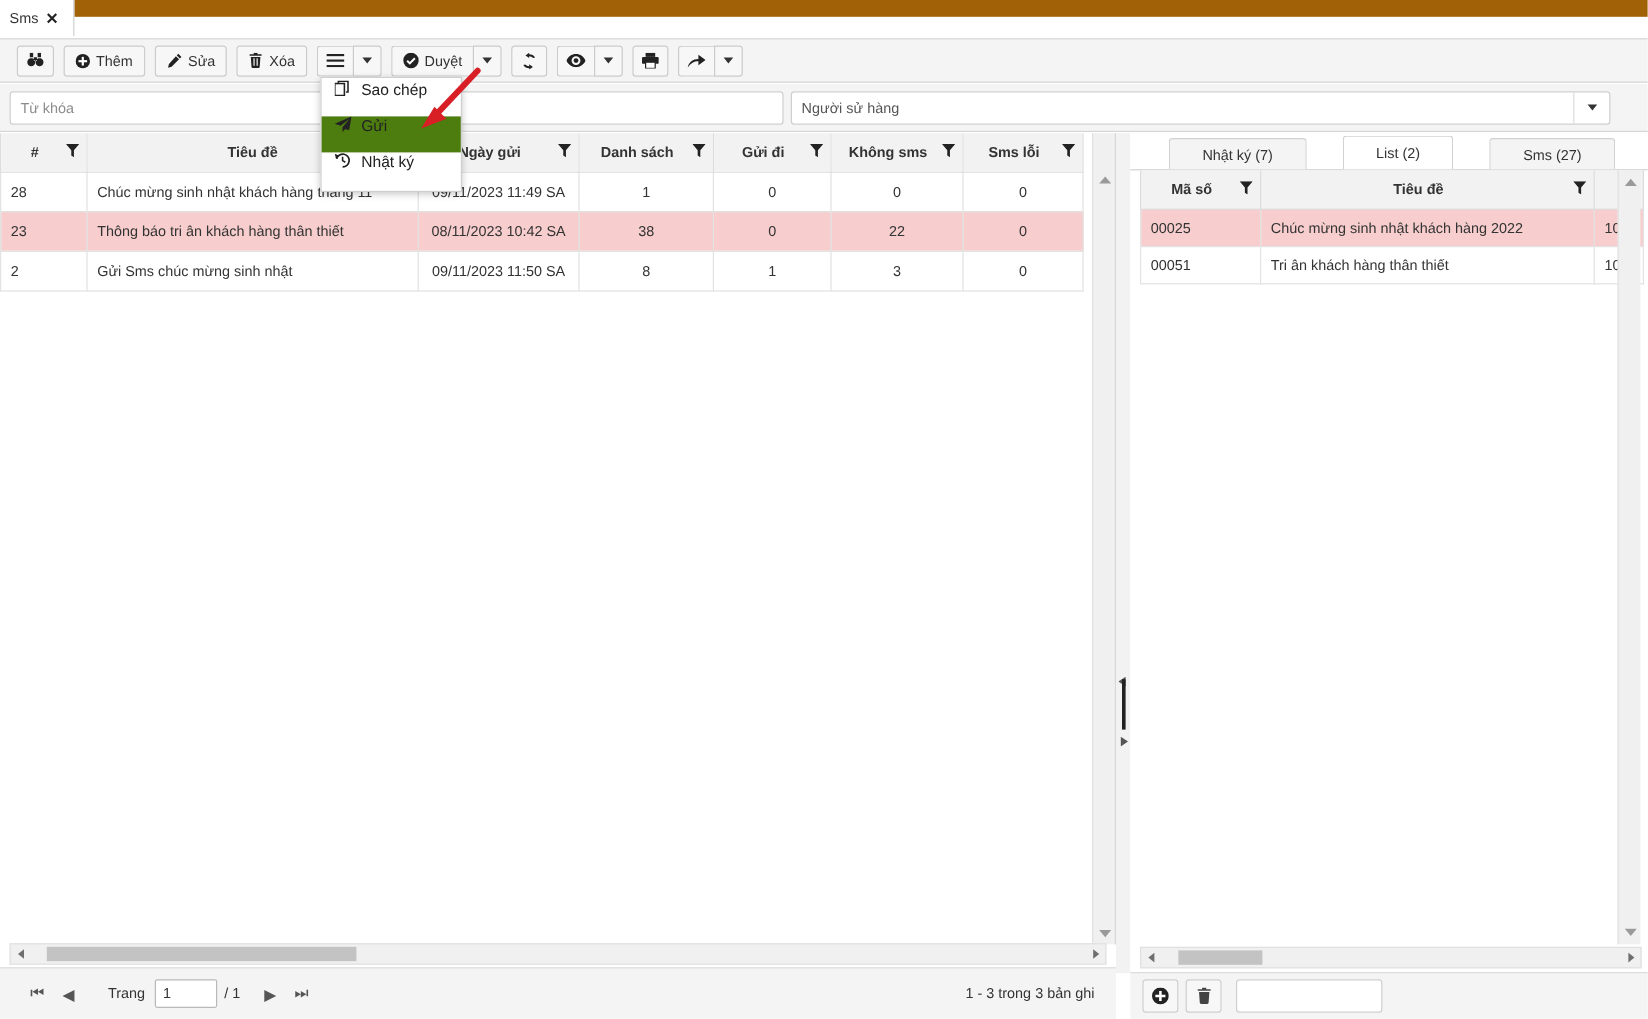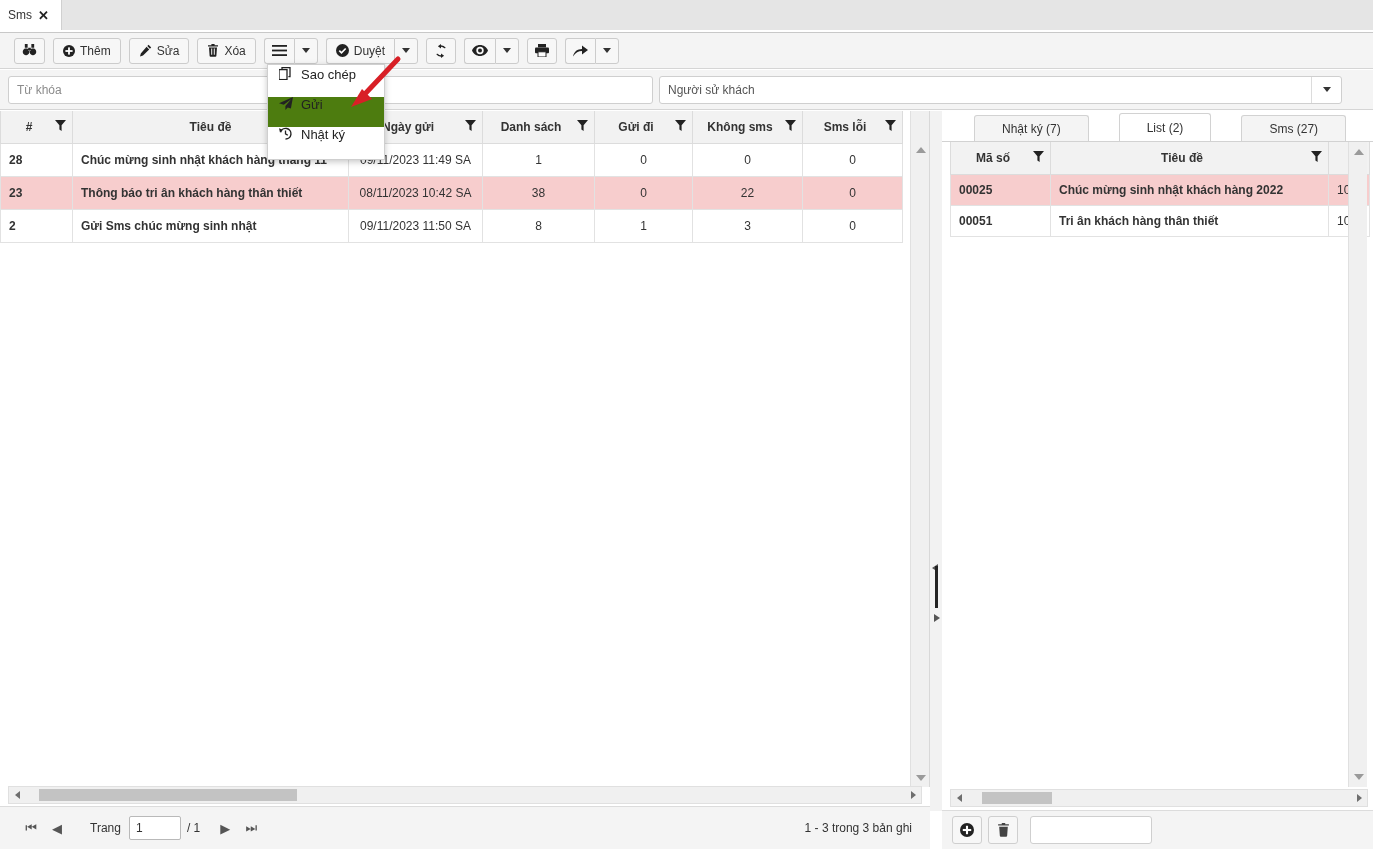--- a/index.html
+++ b/index.html
@@ -8,22 +8,22 @@
     width: 1373px; height: 849px;
     font-family: "Liberation Sans", sans-serif;
     font-size: 12px;
     color: #333;
     background: #ffffff;
     overflow: hidden;
   }
 
   
   .topbar {
-    position: absolute; left: 0; top: 0; width: 1373px; height: 30px;
-    background: #e5e5e5;
+    position: absolute; left: 0; top: 0; width: 1373px; height: 14px;
+    background: #a16207;
   }
   .app-tab {
     position: absolute; left: 0; top: 0; width: 62px; height: 30px;
     background: #ffffff;
     display: flex; align-items: center; gap: 6px;
     padding: 0 8px;
     border-right: 1px solid #d0d0d0;
   }
   .app-tab .tab-label { font-size: 12px; color: #333; }
   .app-tab .tab-close {
@@ -113,21 +113,21 @@
   th .th-label { flex: 1; text-align: center; }
   th .filter-ico { flex: 0 0 auto; margin-left: 4px; cursor: pointer; }
   table.grid td {
     border: 1px solid #e2e2e2;
     height: 33px;
     font-size: 12px;
     padding: 0 8px;
     color: #333;
   }
   td.c-num { text-align: center; }
-  td.c-left { text-align: left; font-weight: bold; }
+  td.c-left { text-align: left; }
   tr.row-sel td { background: #f7cdcd; }
   tr.row-norm td { background: #ffffff; }
 
   
   .vscroll-left {
     position: absolute; left: 910px; top: 111px; width: 20px; height: 676px;
     background: #f0f0f0; border-left: 1px solid #e0e0e0; border-right: 1px solid #d8d8d8;
   }
   .vscroll-left .arrow-up, .vscroll-left .arrow-dn {
     position: absolute; left: 0; width: 20px; height: 18px;
@@ -394,21 +394,21 @@
     </div>
     <div class="tb-btn icon-only tb-split-right">
       <span class="caret"></span>
     </div>
   </div>
 </div>
 
 <div class="filterbar">
   <input class="kw-input" placeholder="Từ khóa" style="">
   <div class="sel-wrap">
-    <span class="sel-text">Người sử khách</span>
+    <span class="sel-text">Người sử hàng</span>
     <span class="sel-caret">
       <span class="caret"></span>
     </span>
   </div>
 </div>
 
 <div class="left-panel">
   <table class="grid">
     <colgroup id="lg-cols">
         <col style="width:72px">

